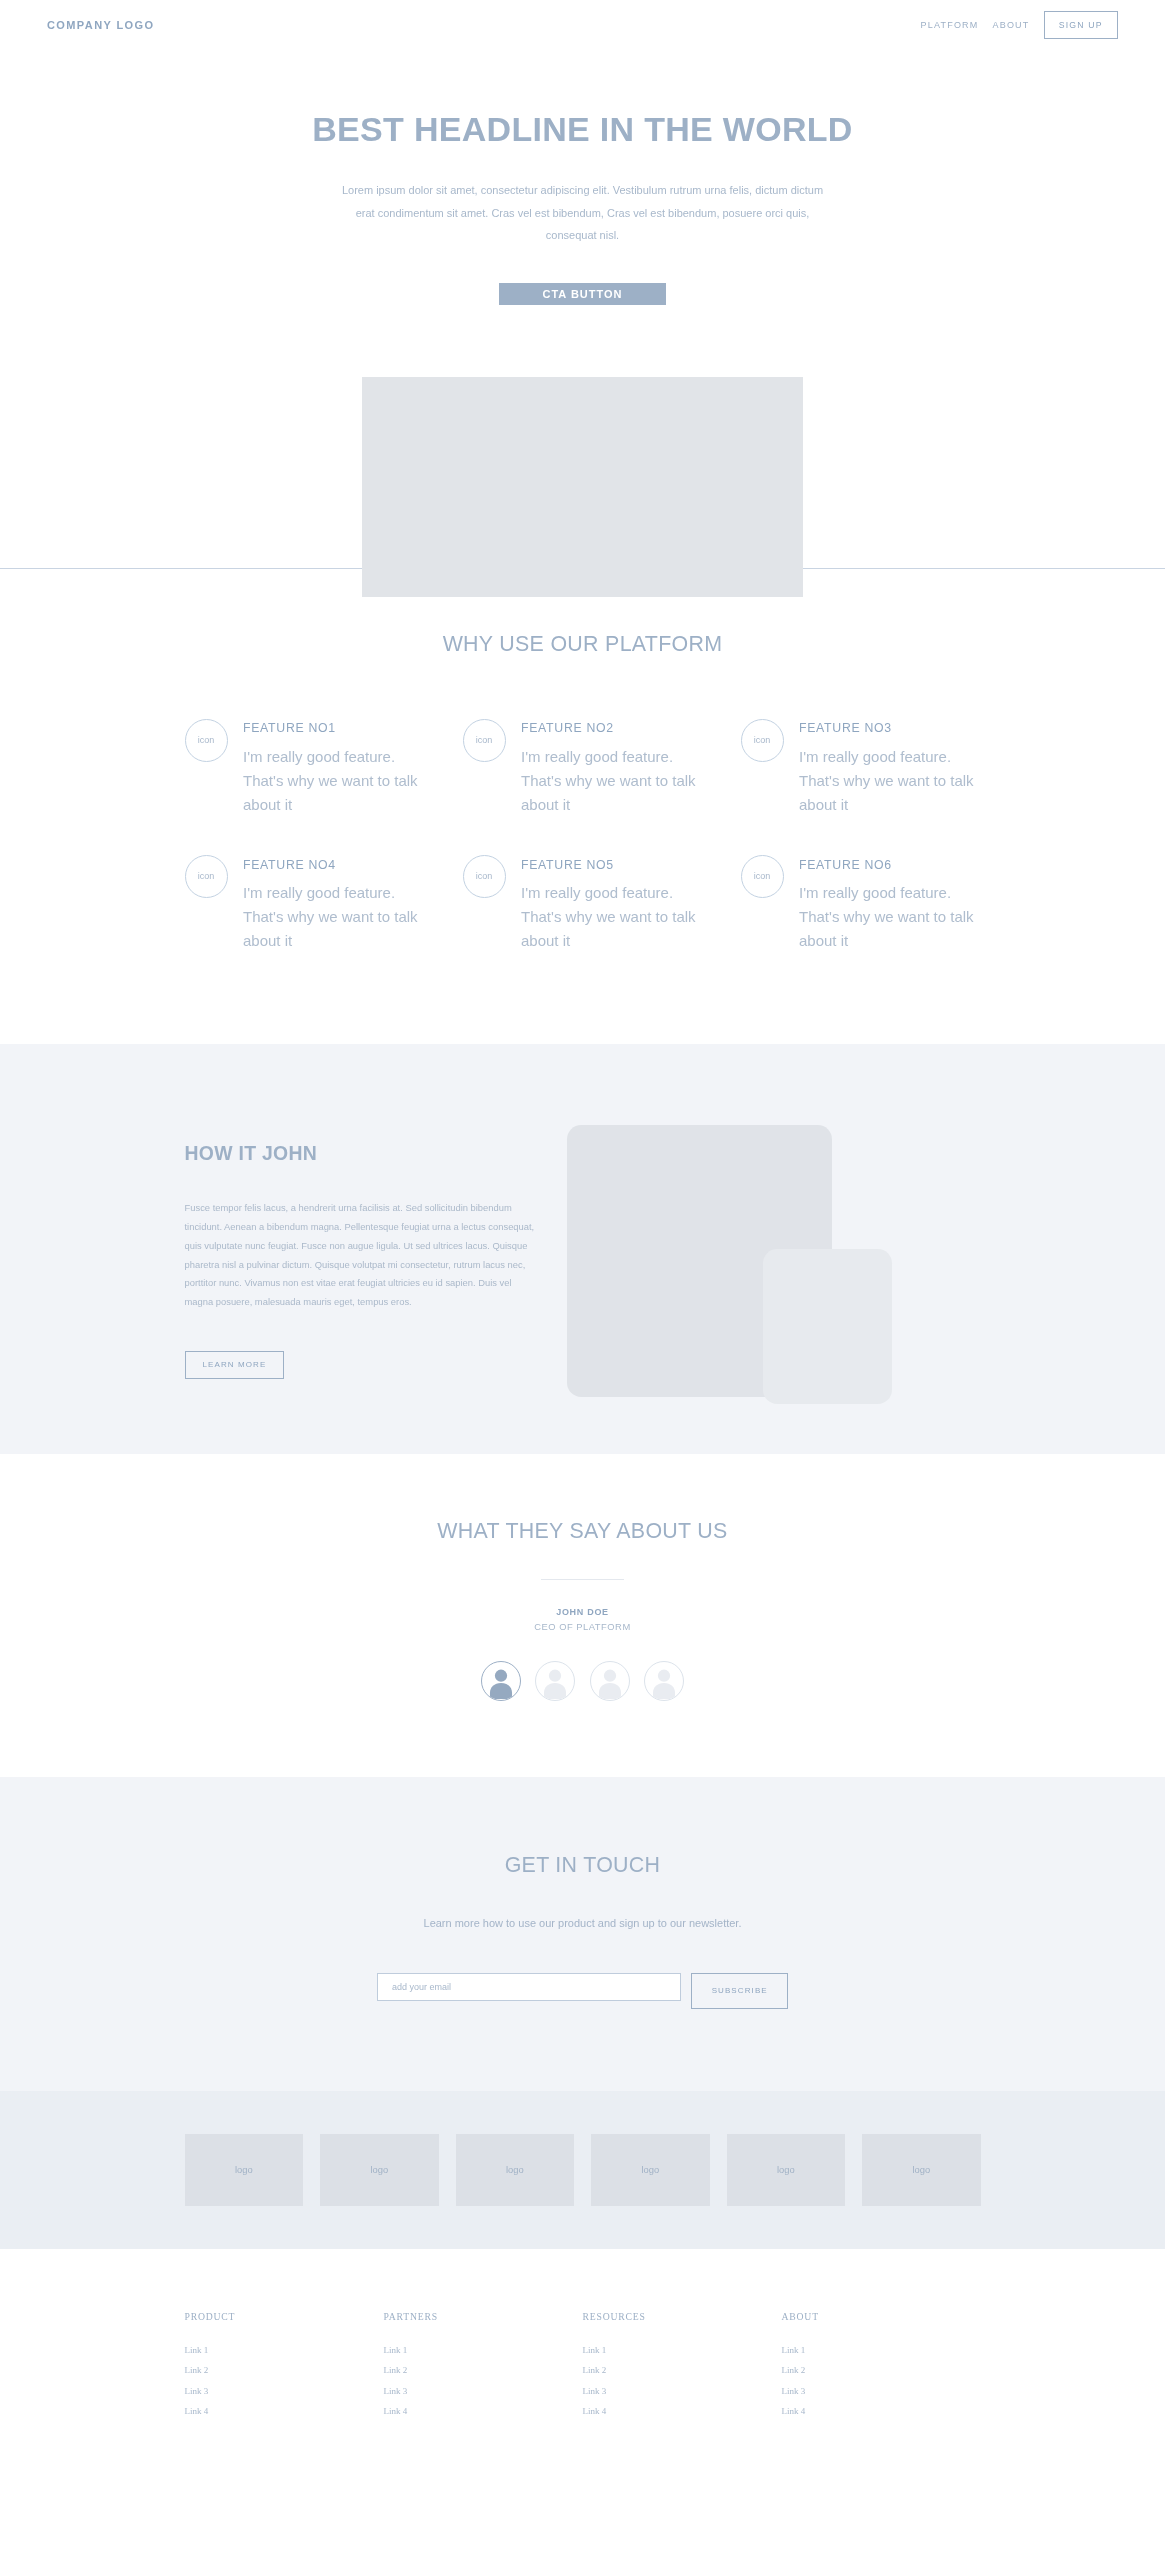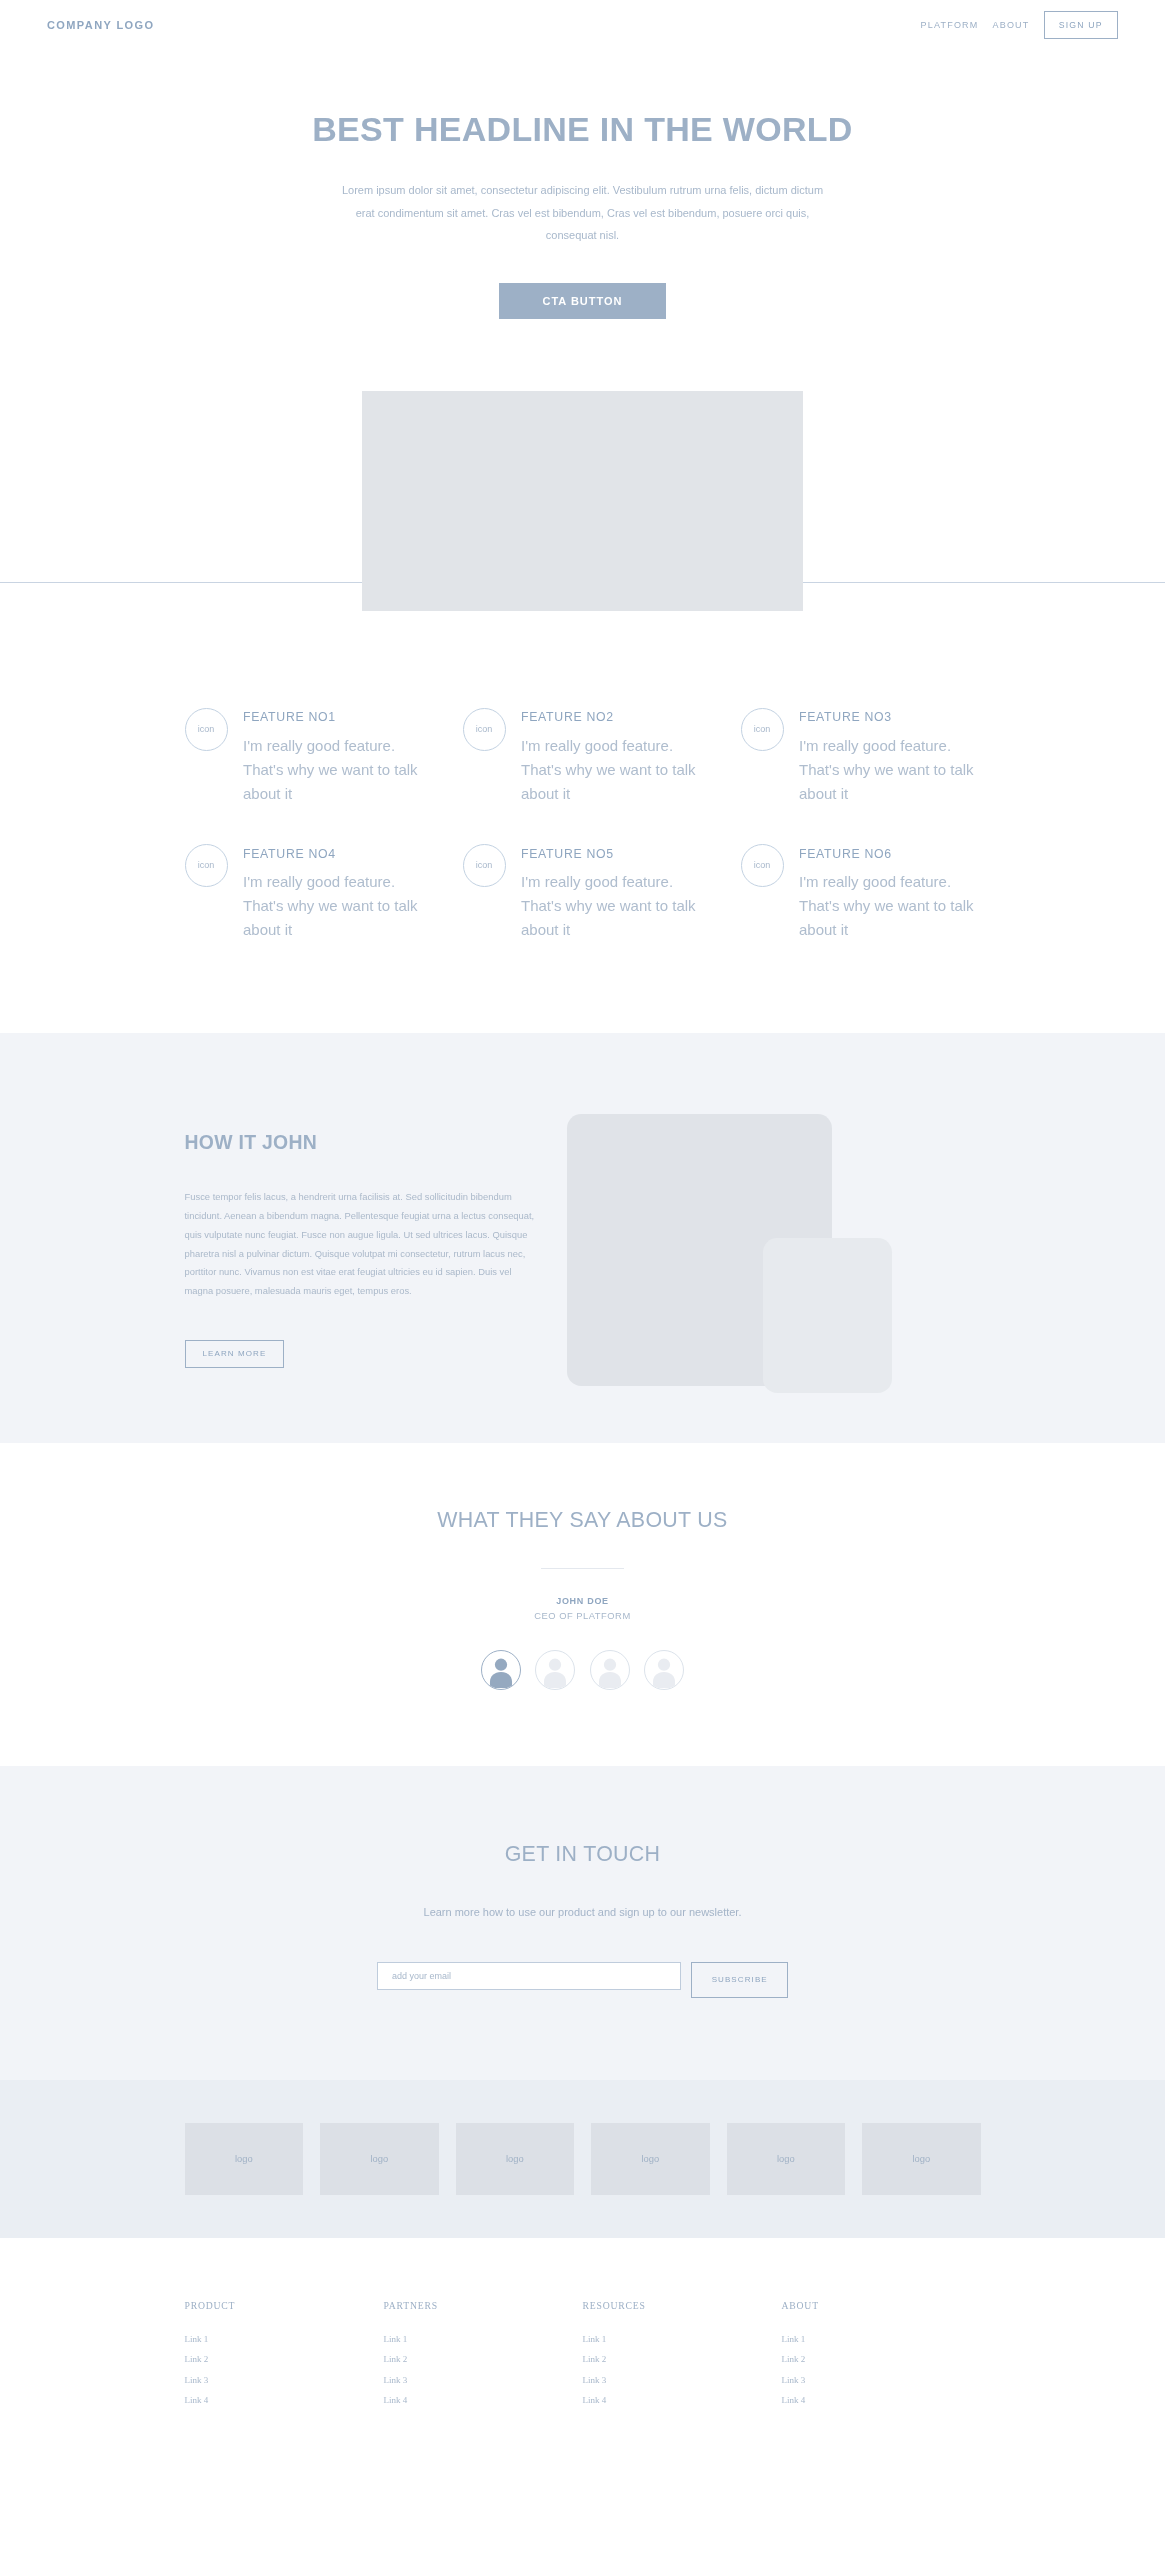--- a/index.html
+++ b/index.html
@@ -83,21 +83,21 @@
   .cta-btn {
     margin-top: 36px;
     display: inline-block;
     background: #9DB0C6;
     color: #ffffff;
     border: none;
     font-family: inherit;
     font-size: 11px;
     font-weight: 700;
     letter-spacing: 1px;
-    padding: 12px 43px;
+    padding: 5px 43px;
     cursor: pointer;
   }
   .hero-image {
     margin: 72px auto 0;
     width: 441px;
     height: 220px;
     background: #E1E4E8;
     position: relative;
     z-index: 3;
   }
@@ -377,20 +377,21 @@
 
   <section class="hero">
     <h1 class="hero-title">BEST HEADLINE IN THE WORLD</h1>
     <p class="hero-sub">Lorem ipsum dolor sit amet, consectetur adipiscing elit. Vestibulum rutrum urna felis, dictum dictum erat condimentum sit amet. Cras vel est bibendum, Cras vel est bibendum, posuere orci quis, consequat nisl.</p>
     <button class="cta-btn">CTA BUTTON</button>
     <div class="hero-image"></div>
     <div class="hero-divider"></div>
   </section>
 
   <section class="features">
+    <h2 class="section-title">WHY USE OUR PLATFORM</h2>
     <div class="features-grid">
 
       <div class="feature-card">
         <div class="feature-icon">
             <span>icon</span>
           </div>
         <div>
           <div class="feature-title">FEATURE NO1</div>
           <div class="feature-desc">I'm really good feature. That's why we want to talk about it</div>
         </div>

